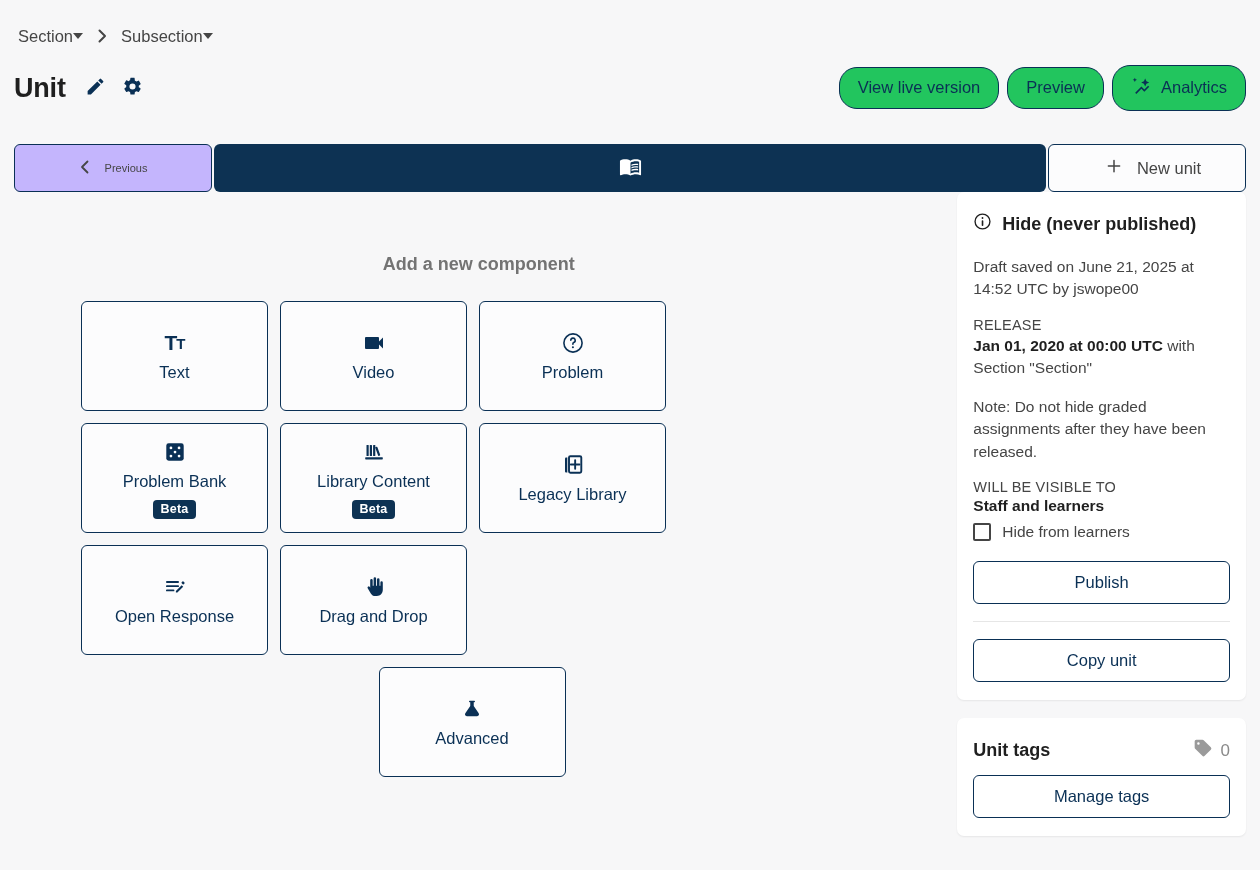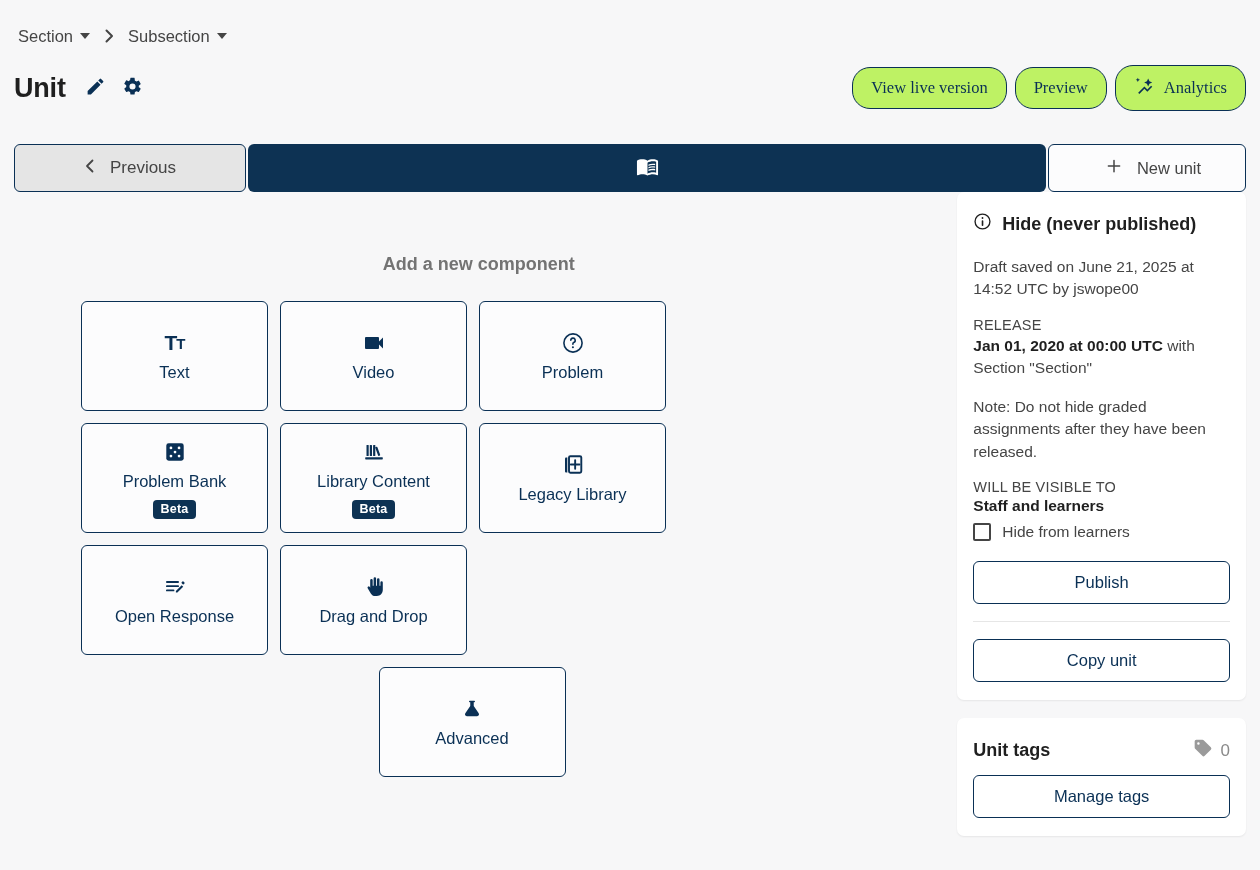--- a/index.html
+++ b/index.html
@@ -15,21 +15,21 @@
   .page { position: relative; width: 1260px; height: 870px; }
 
   
   .breadcrumb {
     display: flex; align-items: center;
     padding: 22px 0 0 14px;
     height: 50px;
     gap: 2px;
   }
   .crumb {
-    display: inline-flex; align-items: center; gap: 7px;
+    display: inline-flex; align-items: center; gap: 0;
     font-size: 16.5px; color: #454545;
     cursor: pointer; background: none; border: none;
     padding: 2px 4px;
     font-family: "Liberation Sans", sans-serif;
   }
   .caret-down {
     width: 0; height: 0;
     border-left: 5px solid transparent;
     border-right: 5px solid transparent;
     border-top: 6px solid #454545;
@@ -53,47 +53,47 @@
     margin: 0 14px 0 0;
   }
   .icon-btn {
     background: none; border: none; cursor: pointer;
     padding: 5px; margin-right: 6px;
     display: inline-flex; align-items: center; justify-content: center;
     color: #0a3055;
   }
   .title-actions { margin-left: auto; display: flex; align-items: center; gap: 8px; }
   .btn {
-    font-family: Liberation Serif, serif;
+    font-family: Liberation Sans, sans-serif;
     font-size: 16.5px;
     border: 1px solid #0a3055;
     color: #0a3055;
-    background: #bef264;
+    background: #22c55e;
     border-radius: 18px;
     padding: 10px 18px;
     cursor: pointer;
     display: inline-flex; align-items: center; justify-content: center; gap: 10px;
     white-space: nowrap;
     line-height: 1.2;
   }
 
   
   .unit-nav {
     display: flex; align-items: stretch;
     margin: 28px 14px 0 14px;
     height: 48px;
     gap: 1px;
   }
   .nav-prev {
-    width: 232px;
+    width: 198px;
     border: 1px solid #0a3055;
     border-radius: 6px;
-    background: #e5e5e5;
+    background: #c4b5fd;
     color: #454545;
-    font-size: 17px;
+    font-size: 11px;
     display: flex; align-items: center; justify-content: center; gap: 14px;
     cursor: pointer;
   }
   .nav-current {
     flex: 1;
     background: #0d3253;
     border-radius: 6px;
     display: flex; align-items: center; justify-content: center;
     cursor: pointer;
     color: #ffffff;

